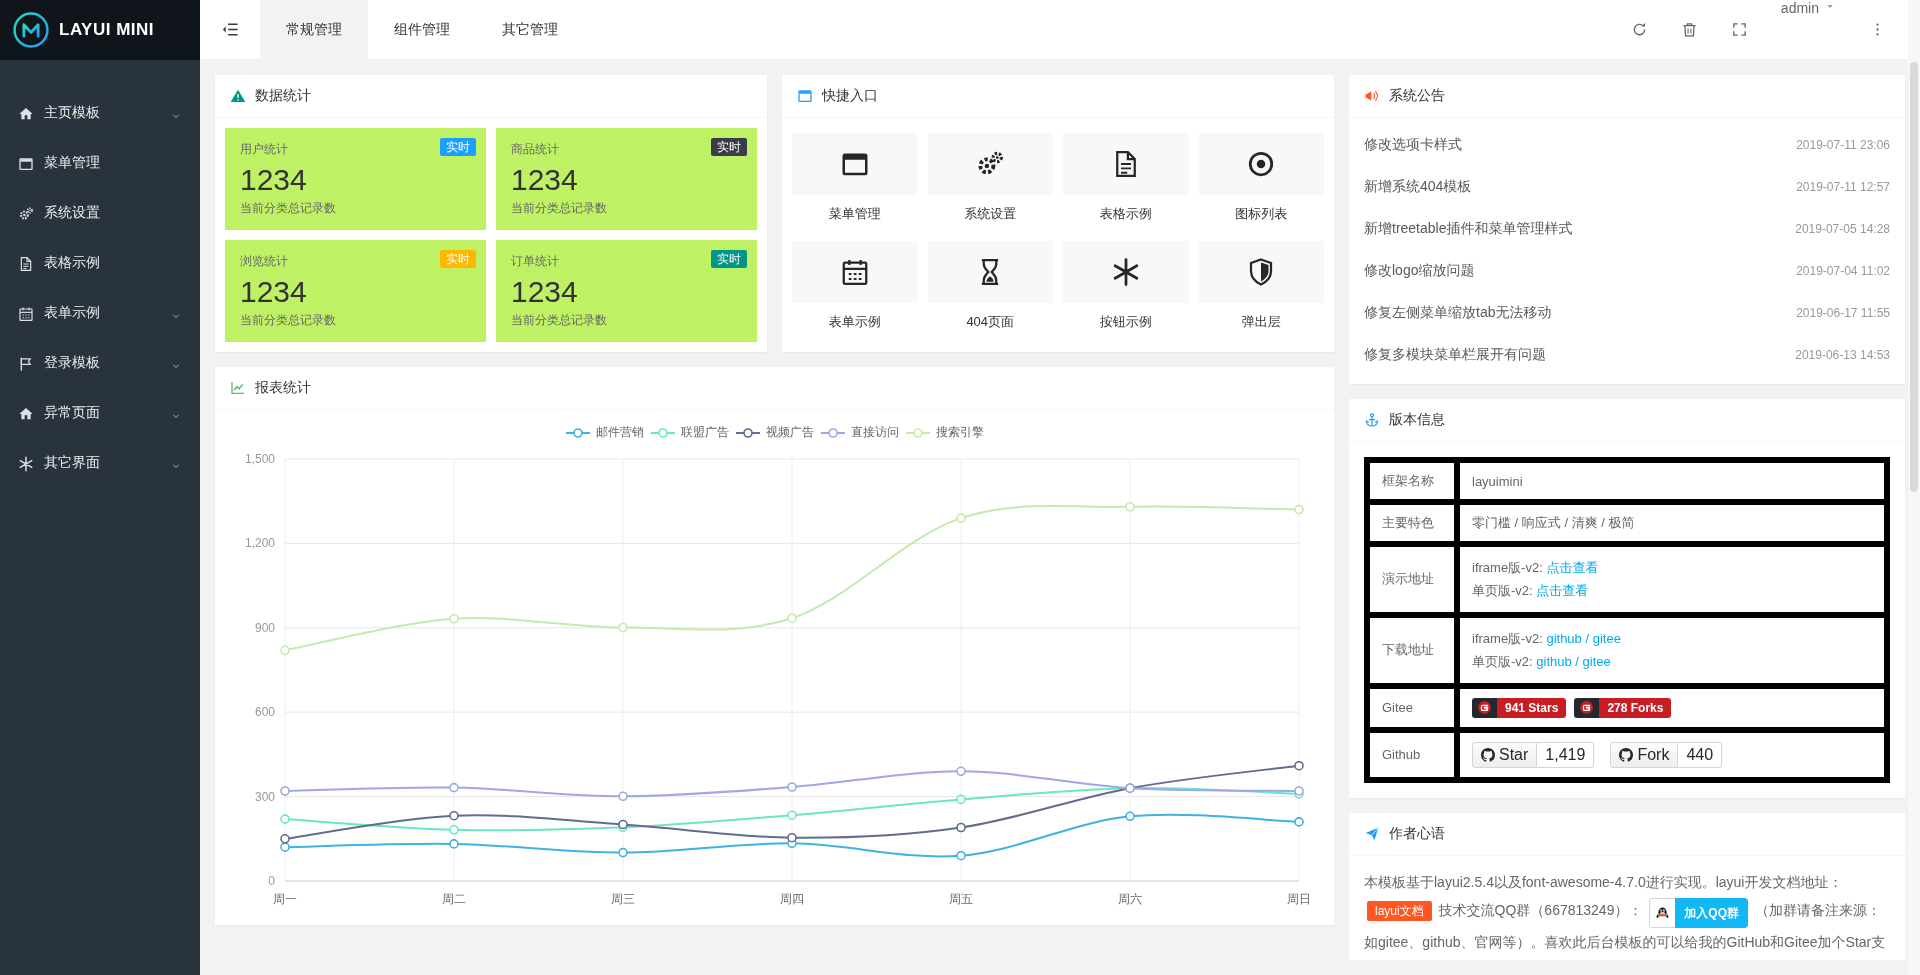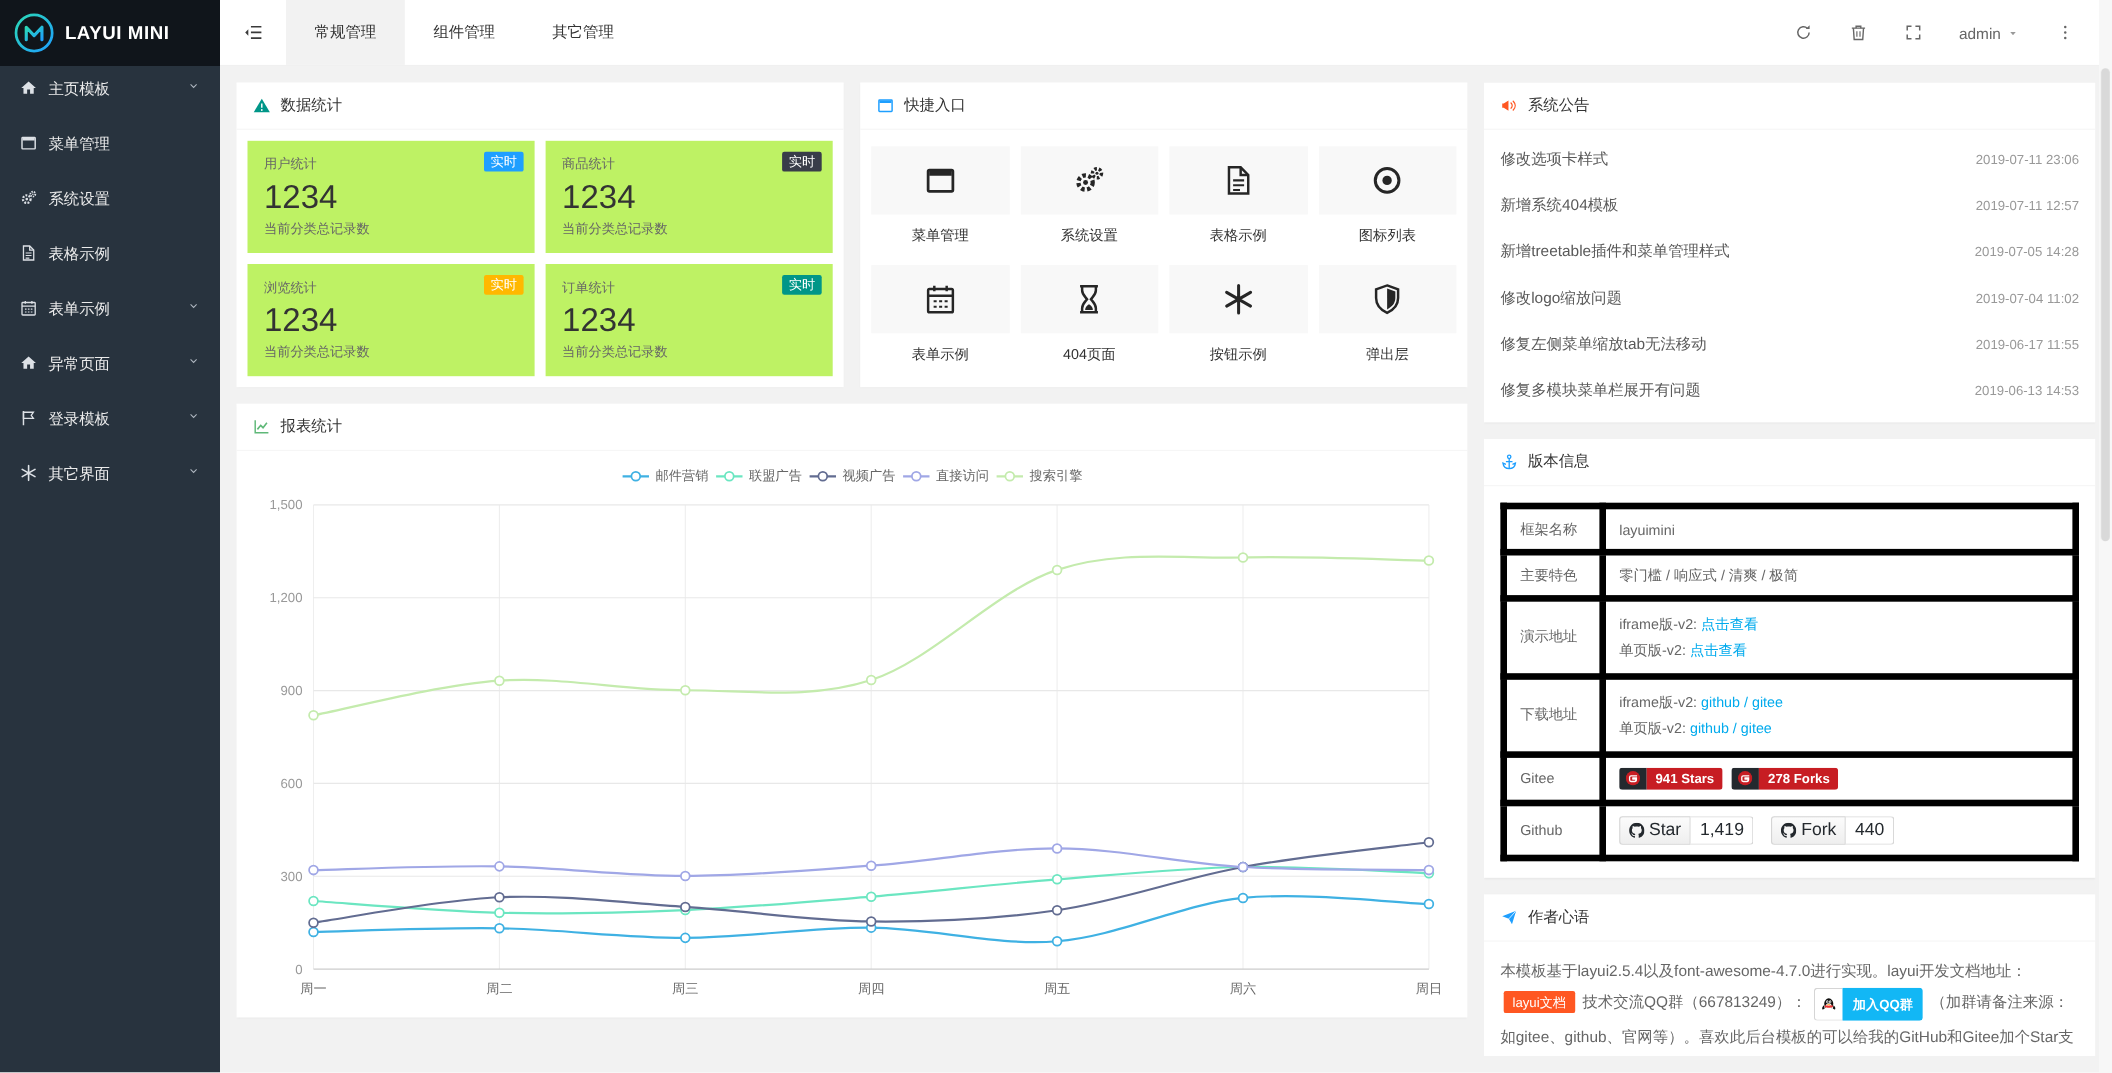--- a/index.html
+++ b/index.html
@@ -6,38 +6,38 @@
   html,body{width:1920px;height:975px;overflow:hidden}
   body{font-family:"Liberation Sans","DejaVu Sans",sans-serif;background:#fff;color:#333}
   svg{display:block}
   .app{width:1920px;height:975px;display:flex;overflow:hidden}
 
   
   .sidebar{width:200px;background:#28333E;flex-shrink:0;display:flex;flex-direction:column}
   .logo{height:60px;background:#10151B;display:flex;align-items:center;padding:0 12px;gap:9px;cursor:pointer;flex-shrink:0}
   .logo-text{color:#fff;font-size:17px;font-weight:bold;letter-spacing:.5px;white-space:nowrap}
   .side-menu{padding-top:12px}
-  .side-item{height:50px;display:flex;align-items:flex-start;padding:0 18px;color:#ECECEC;font-size:14px;cursor:pointer}
+  .side-item{height:50px;display:flex;align-items:flex-end;padding:0 18px;color:#ECECEC;font-size:14px;cursor:pointer}
   .s-icon{width:16px;height:16px;margin-right:10px;color:#DDE1E6;flex-shrink:0}
   .s-icon svg,.p-icon svg,.s-arrow svg,.h-icon svg,.caret svg,.q-iconbox svg,.g-ico svg,.gh-ico svg,.qq-ico svg{width:100%;height:100%}
   .s-label{flex:1;white-space:nowrap}
   .s-arrow{width:12px;height:12px;color:#AEB6BF;margin-left:auto}
 
   
   .main{flex:1;display:flex;flex-direction:column;min-width:0}
   .header{height:60px;background:#fff;display:flex;align-items:center;flex-shrink:0;border-bottom:1px solid #F0F0F0}
   .h-toggle{width:60px;height:60px;display:flex;align-items:center;justify-content:center;color:#3A3A3A;cursor:pointer}
   .h-toggle svg{width:19px;height:19px}
   .tabs{display:flex;height:100%}
   .tab{padding:0 26px;line-height:59px;font-size:14px;color:#333;cursor:pointer;white-space:nowrap}
   .tab.active{background:#F2F2F2}
   .h-right{margin-left:auto;display:flex;align-items:center;height:100%;padding-right:18px}
   .h-icon{width:50px;height:60px;display:flex;align-items:center;justify-content:center;color:#666;cursor:pointer}
   .h-icon svg{width:17px;height:17px}
-  .h-user{display:flex;align-items:center;gap:5px;color:#666;font-size:14px;padding:0 16px;cursor:pointer;height:100%}
+  .h-user{display:flex;gap:5px;color:#666;font-size:14px;padding:0 16px;cursor:pointer;height:100%}
   .caret{width:12px;height:12px;color:#999;display:inline-flex}
 
   
   .content{flex:1;background:#F2F2F2;padding:15px;display:flex;gap:15px;overflow:hidden}
   .col-left{flex:1;min-width:0;display:flex;flex-direction:column}
   .col-right{width:556px;flex-shrink:0;overflow:hidden}
   .row-top{display:flex;gap:15px}
   .row-top .panel{flex:1}
   .panel{background:#fff;box-shadow:0 1px 2px rgba(0,0,0,.05)}
   .col-right .panel{margin-bottom:15px}
@@ -176,38 +176,38 @@
           <span class="s-label">表单示例</span>
           <span class="s-arrow">
             <svg viewBox="0 0 24 24">
               <path d="m6.5 9.5 5.5 5.5 5.5-5.5" fill="none" stroke="currentColor" stroke-width="1.9"></path>
             </svg>
           </span>
         </div>
         <div class="side-item">
           <span class="s-icon">
             <svg viewBox="0 0 24 24">
-              <path d="M12 3 2 12h3v8h5v-6h4v6h5v-8h3z" fill="currentColor"></path>
-            </svg>
-          </span>
-          <span class="s-label">异常页面</span>
+              <path d="M5 2.5V22" stroke="currentColor" stroke-width="2"></path>
+              <path d="M5 4.2h13.5l-2.9 4.1 2.9 4.2H5z" fill="none" stroke="currentColor" stroke-width="1.8"></path>
+            </svg>
+          </span>
+          <span class="s-label">登录模板</span>
           <span class="s-arrow">
             <svg viewBox="0 0 24 24">
               <path d="m6.5 9.5 5.5 5.5 5.5-5.5" fill="none" stroke="currentColor" stroke-width="1.9"></path>
             </svg>
           </span>
         </div>
         <div class="side-item">
           <span class="s-icon">
             <svg viewBox="0 0 24 24">
-              <path d="M5 2.5V22" stroke="currentColor" stroke-width="2"></path>
-              <path d="M5 4.2h13.5l-2.9 4.1 2.9 4.2H5z" fill="none" stroke="currentColor" stroke-width="1.8"></path>
-            </svg>
-          </span>
-          <span class="s-label">登录模板</span>
+              <path d="M12 3 2 12h3v8h5v-6h4v6h5v-8h3z" fill="currentColor"></path>
+            </svg>
+          </span>
+          <span class="s-label">异常页面</span>
           <span class="s-arrow">
             <svg viewBox="0 0 24 24">
               <path d="m6.5 9.5 5.5 5.5 5.5-5.5" fill="none" stroke="currentColor" stroke-width="1.9"></path>
             </svg>
           </span>
         </div>
         <div class="side-item">
           <span class="s-icon">
             <svg viewBox="0 0 24 24">
               <g stroke="currentColor" stroke-width="2.2" stroke-linecap="round">

